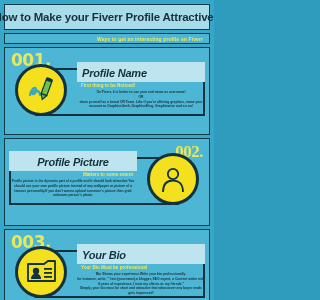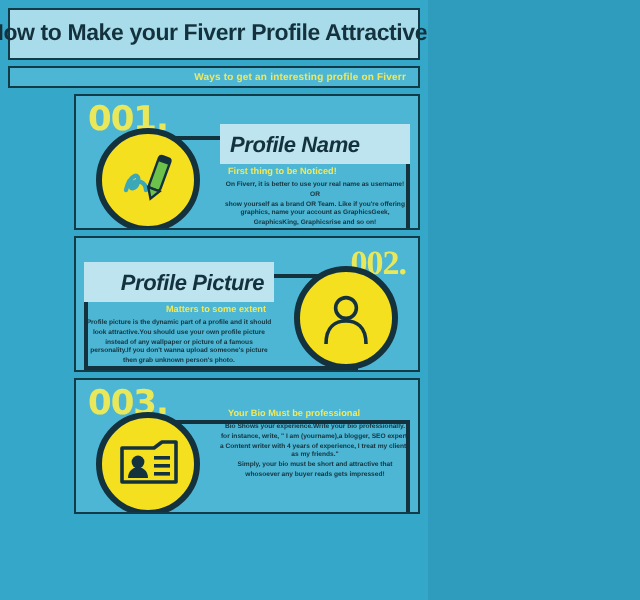--- a/index.html
+++ b/index.html
@@ -47,24 +47,23 @@
   .subtitle-text{
     font-size:5px;
     font-weight:bold;
     color:#f2e85c;
     letter-spacing:0.1px;
     white-space:nowrap;
   }
   
   .section{
     position:relative;
-    height:68px;
+    height:88px;
     margin-bottom:3px;
     overflow:hidden;
-    margin-left:33px;
   }
   .num{
     position:absolute;
     font-size:17px;
     font-weight:bold;
     color:#e9e85a;
     letter-spacing:-0.5px;
     line-height:1;
     font-family:"DejaVu Sans",sans-serif;
   }
@@ -111,21 +110,21 @@
   }
   .txtcol-right{left:72px;right:4px;top:14px;}
   .txtcol-left{left:4px;right:72px;top:12px;}
 
   .title-bar{
     background:#bde4ef;
     padding:1px 5px;
     margin-bottom:1px;
     font-style:italic;
   }
-  .title-bar.ralign{text-align:right;}
+  .title-bar.ralign{text-align:center;}
   .sec-title{
     font-size:11px;
     font-weight:bold;
     color:#14323d;
     letter-spacing:-0.2px;
     white-space:nowrap;
   }
   .sec-sub{
     font-size:4.6px;
     font-weight:bold;
@@ -230,20 +229,23 @@
         <path d="M4 9 h16 l4 -3 h7 v20 h-27 z" fill="none" stroke="#14323d" stroke-width="1.8" stroke-linejoin="round"></path>
         <circle cx="12" cy="16" r="3.2" fill="#14323d"></circle>
         <path d="M7 24 C7 20, 10 18.6, 12 18.6 C14 18.6, 17 20, 17 24 z" fill="#14323d"></path>
         <rect x="20" y="13" width="8" height="1.8" fill="#14323d"></rect>
         <rect x="20" y="17" width="8" height="1.8" fill="#14323d"></rect>
         <rect x="20" y="21" width="8" height="1.8" fill="#14323d"></rect>
       </svg>
     </div>
 
     <div class="txtcol txtcol-right">
+      <div class="title-bar">
+        <span class="sec-title">Your Bio</span>
+      </div>
       <div class="sec-sub">Your Bio Must be professional</div>
       <div class="sec-body">
         <p>Bio Shows your experience.Write your bio professionally.</p>
         <p>for instance, write, " I am (yourname),a blogger, SEO expert, a Content writer with 4 years of experience, I treat my clients as my friends."</p>
         <p>Simply, your bio must be short and attractive that whosoever any buyer reads gets impressed!</p>
       </div>
     </div>
   </div>
 
 </div>

